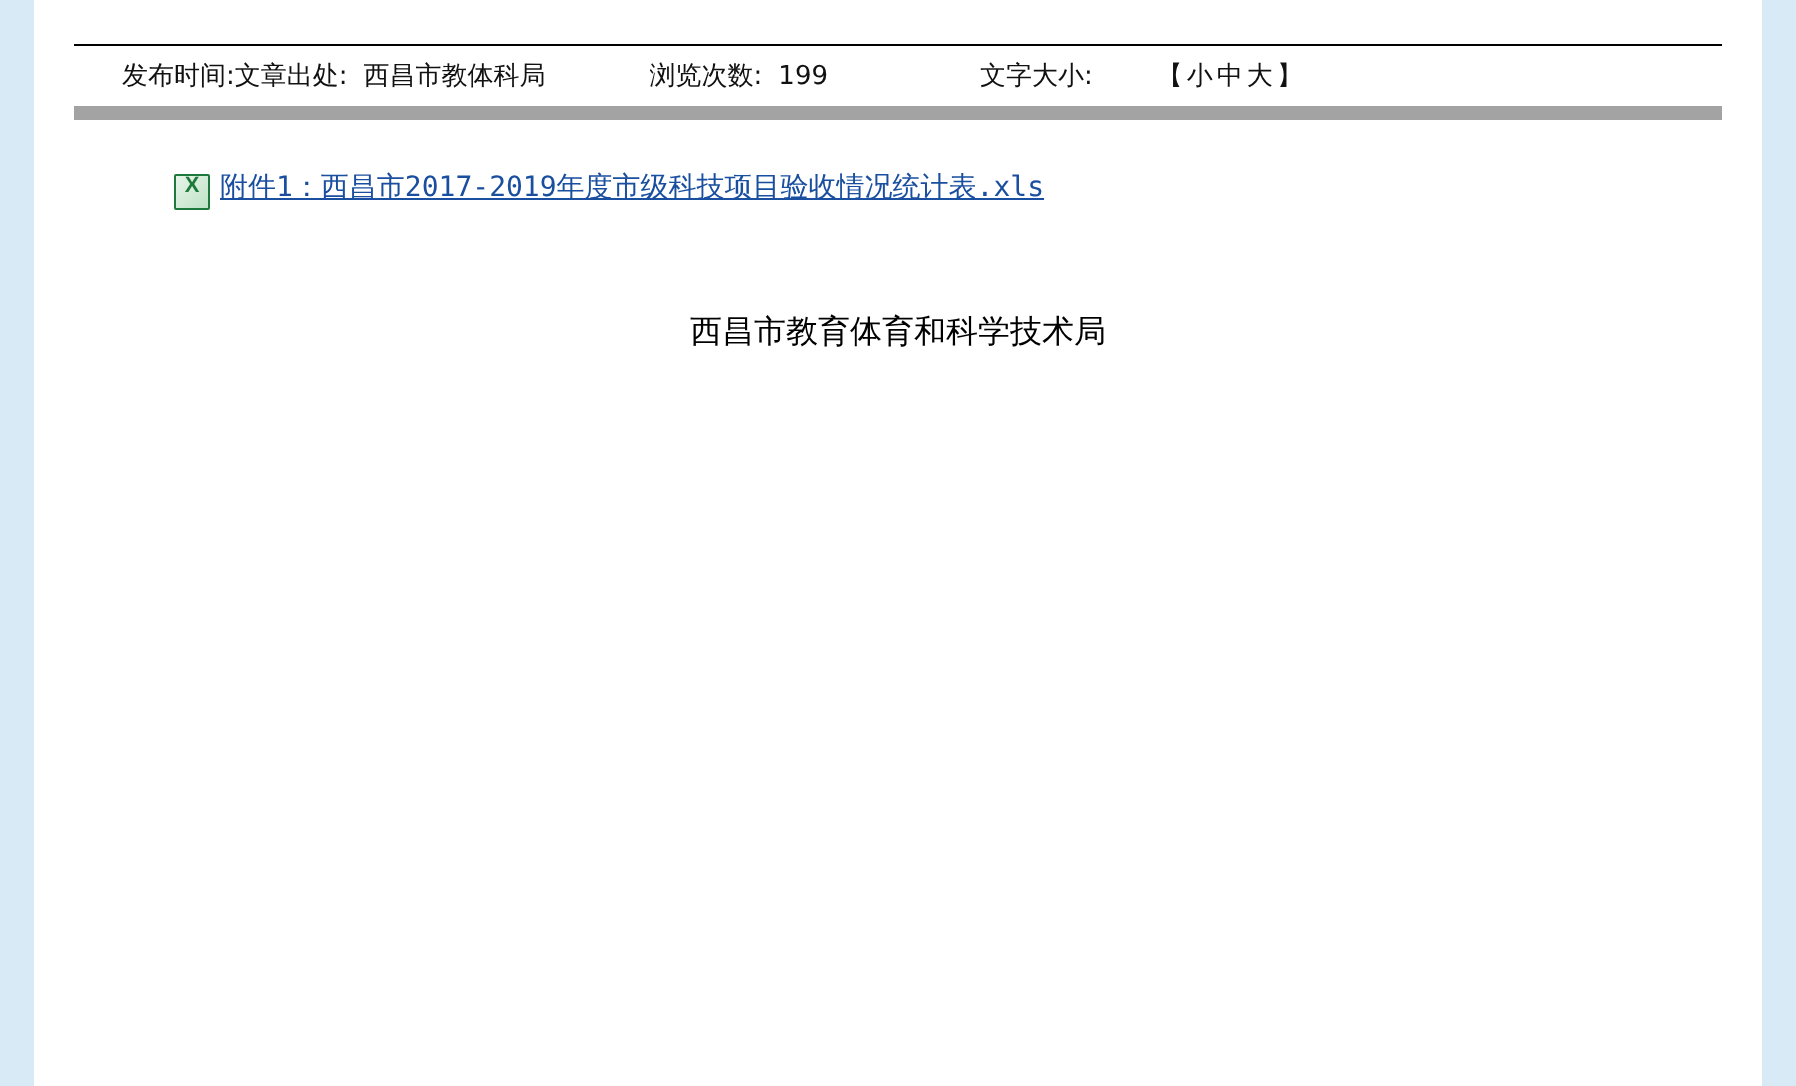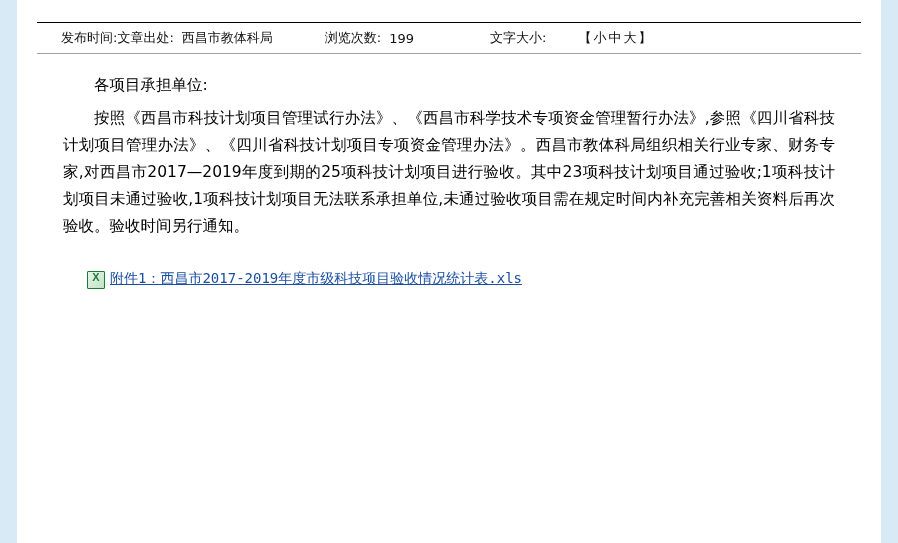--- a/index.html
+++ b/index.html
@@ -50,21 +50,21 @@
     font-family: "DejaVu Sans", "Liberation Sans", sans-serif;
     font-size: 28px;
     font-weight: bold;
     line-height: 44px;
     letter-spacing: 0.5px;
     color: #000000;
   }
   .meta-bar {
     margin: 22px 20px 0 20px;
     border-top: 1px solid #000000;
-    border-bottom: 1px solid #a3a3a3;
+    border-bottom: 7px solid #a3a3a3;
     height: 30px;
     display: flex;
     align-items: center;
     font-size: 13px;
     font-family: "DejaVu Sans", "Liberation Sans", sans-serif;
     color: #111111;
     white-space: nowrap;
   }
   .meta-seg {
     display: flex;
@@ -183,27 +183,24 @@
       </span>
       <span class="meta-seg seg-fontsize">
         <span class="meta-label">文字大小:</span>
         <span class="meta-value fs-opts">
           <span>【</span><span class="fs-opt">小</span><span class="fs-opt">中</span><span class="fs-opt">大</span><span>】</span>
         </span>
       </span>
 
     </div>
 
-    <div class="body-text">
-      <p class="para first">各项目承担单位:</p>
-      <p class="para">按照《西昌市科技计划项目管理试行办法》、《西昌市科学技术专项资金管理暂行办法》,参照《四川省科技计划项目管理办法》、《四川省科技计划项目专项资金管理办法》。西昌市教体科局组织相关行业专家、财务专家,对西昌市2017—2019年度到期的25项科技计划项目进行验收。其中23项科技计划项目通过验收;1项科技计划项目未通过验收,1项科技计划项目无法联系承担单位,未通过验收项目需在规定时间内补充完善相关资料后再次验收。验收时间另行通知。</p>
-    </div>
 
     <div class="attachments">
       <div class="attach-row">
         <span class="attach-icon icon-xls"></span>
         <span class="attach-link">附件1：西昌市2017-2019年度市级科技项目验收情况统计表.xls</span>
       </div>
     </div>
 
+    <div class="signature">西昌市教育体育和科学技术局</div>
 
   </div>
 </div>
 
 </body></html>

